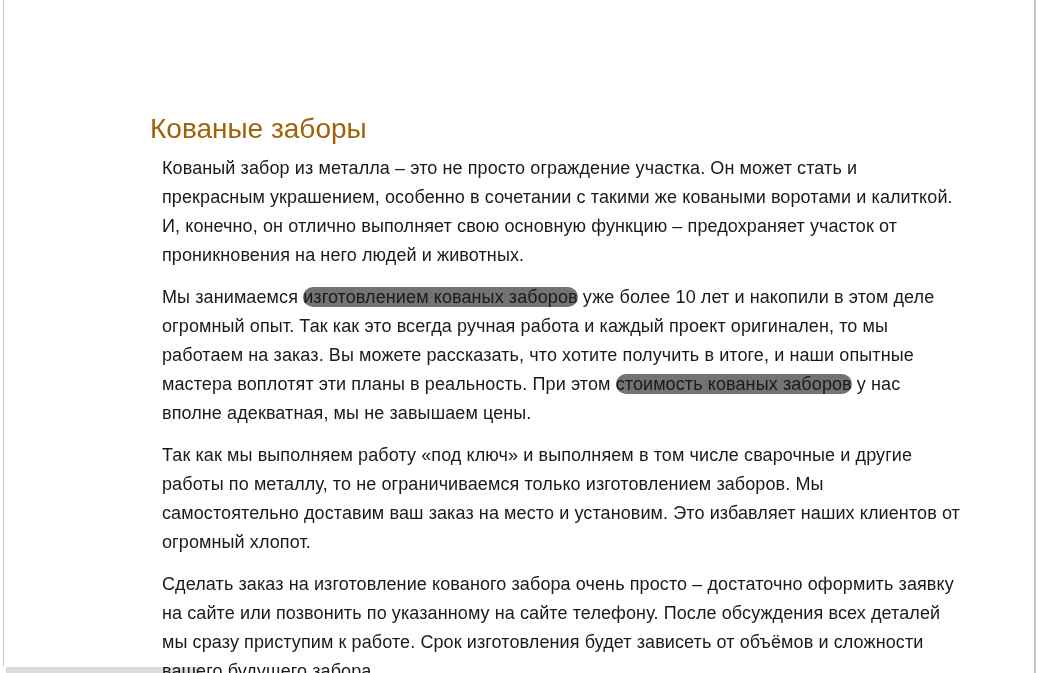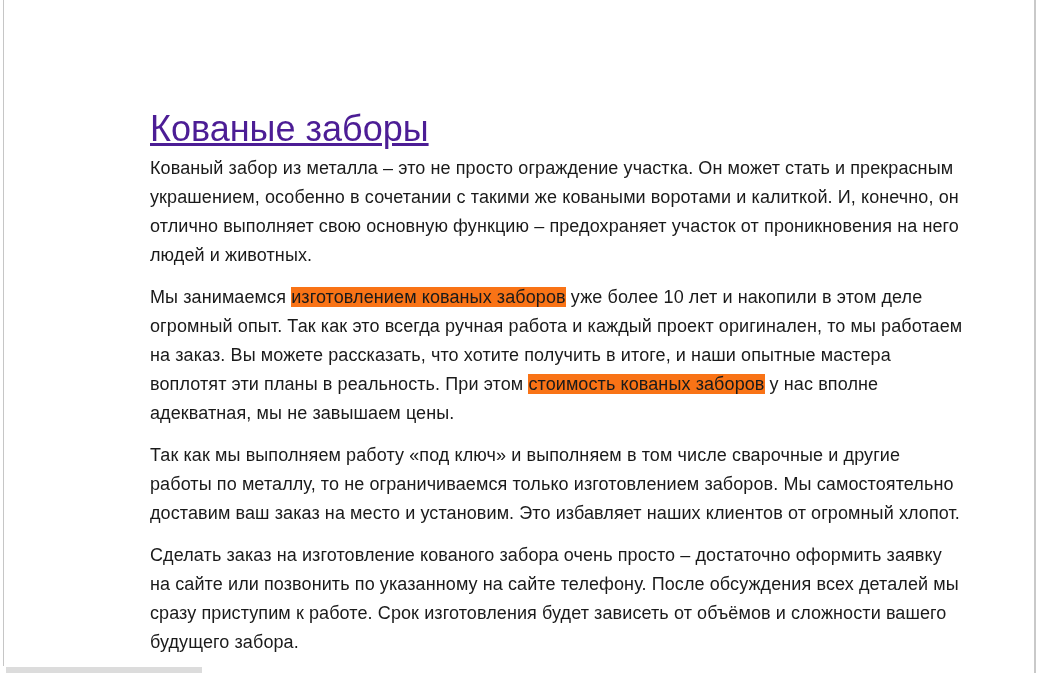--- a/index.html
+++ b/index.html
@@ -36,37 +36,37 @@
   }
   
   .doc {
     position: absolute;
     left: 150px;
     top: 112px;
     width: 815px;
   }
   h1.doc-title {
     margin: 0 0 8px 0;
-    font-size: 36px;
+    font-size: 28px;
     font-weight: normal;
     line-height: 34px;
-    color: #4c1d95;
+    color: #a16207;
     letter-spacing: 0;
-    text-decoration: underline;
   }
   .para {
-    margin: 0 0 13px 0;
+    margin: 0 0 13px 12px;
     font-size: 18px;
     line-height: 29px;
     letter-spacing: 0.1px;
     color: #1a1a1a;
   }
   .para:last-child { margin-bottom: 0; }
   .hl {
-    background: #f97316;
+    background: #737373;
+    border-radius: 10px;
   }
 </style>
 </head>
 <body>
 
 <div class="edge-left"></div>
 <div class="edge-right"></div>
 <div class="strip-bottom-left"></div>
 
 <div class="doc">

